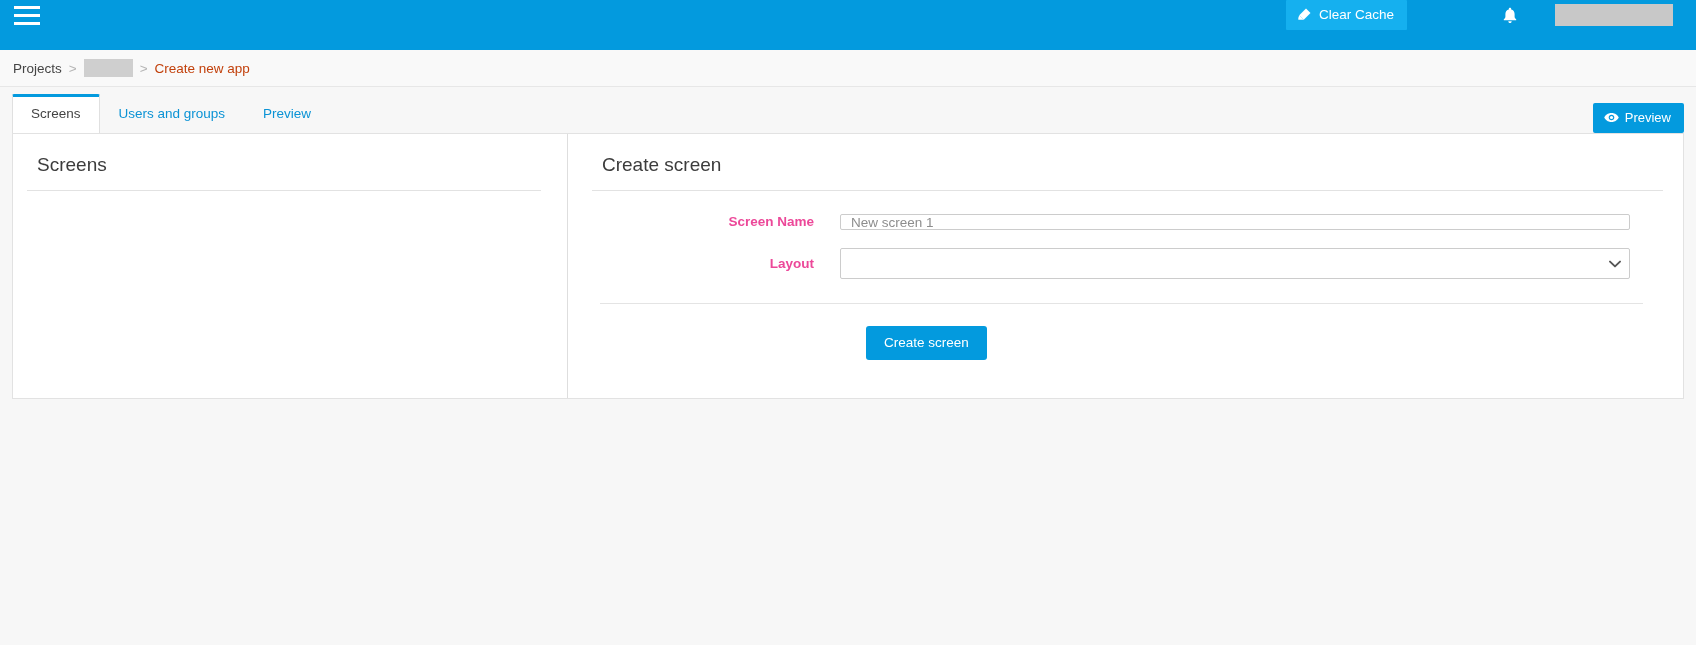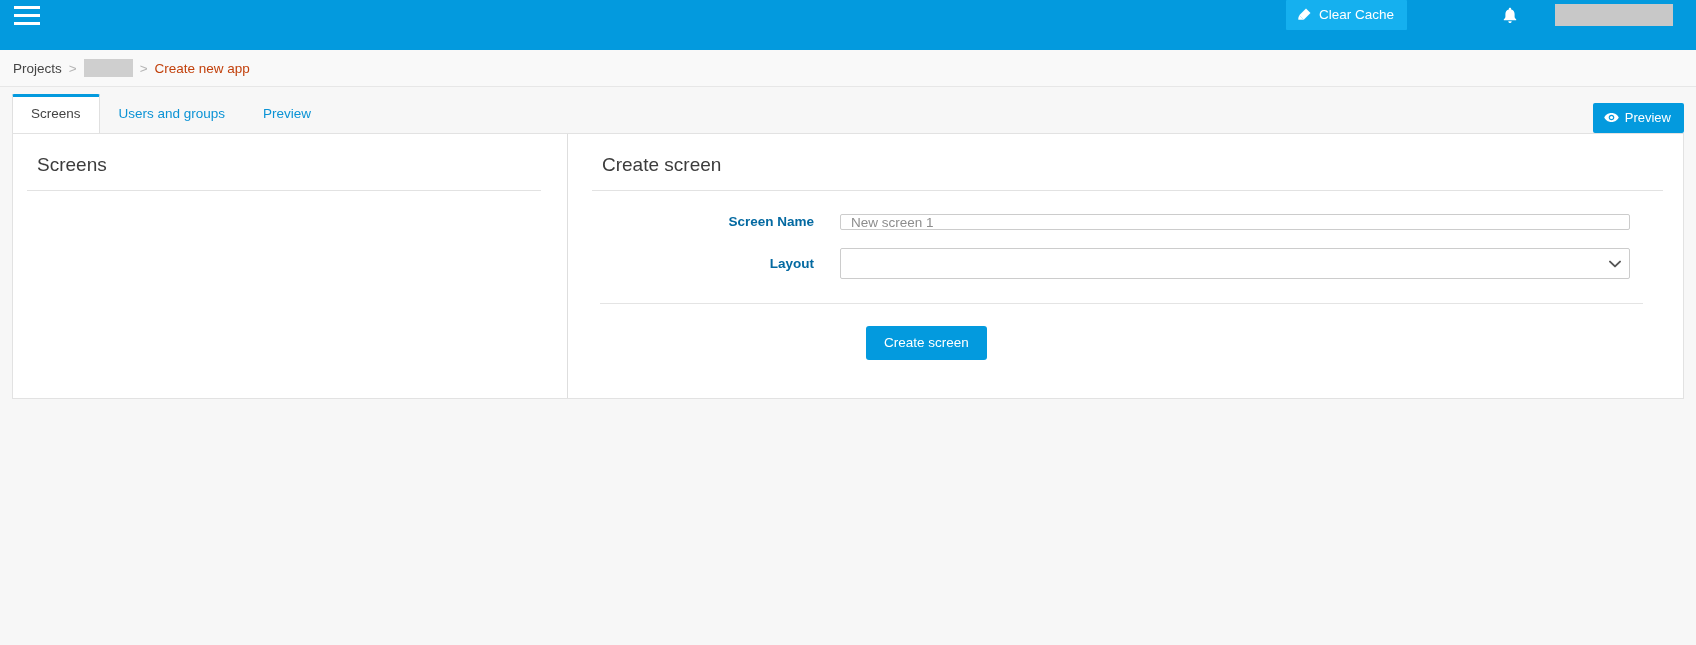--- a/index.html
+++ b/index.html
@@ -188,21 +188,21 @@
     display: flex;
     align-items: center;
     margin-bottom: 17px;
   }
   .form-label {
     width: 248px;
     text-align: right;
     padding-right: 26px;
     font-size: 13.5px;
     font-weight: bold;
-    color: #0369a1;
+    color: #ec4899;
   }
   .form-control {
     flex: 1;
     max-width: 790px;
   }
   .text-input {
     width: 100%;
     height: 16px;
     border: 1px solid #cccccc;
     border-radius: 2px;

